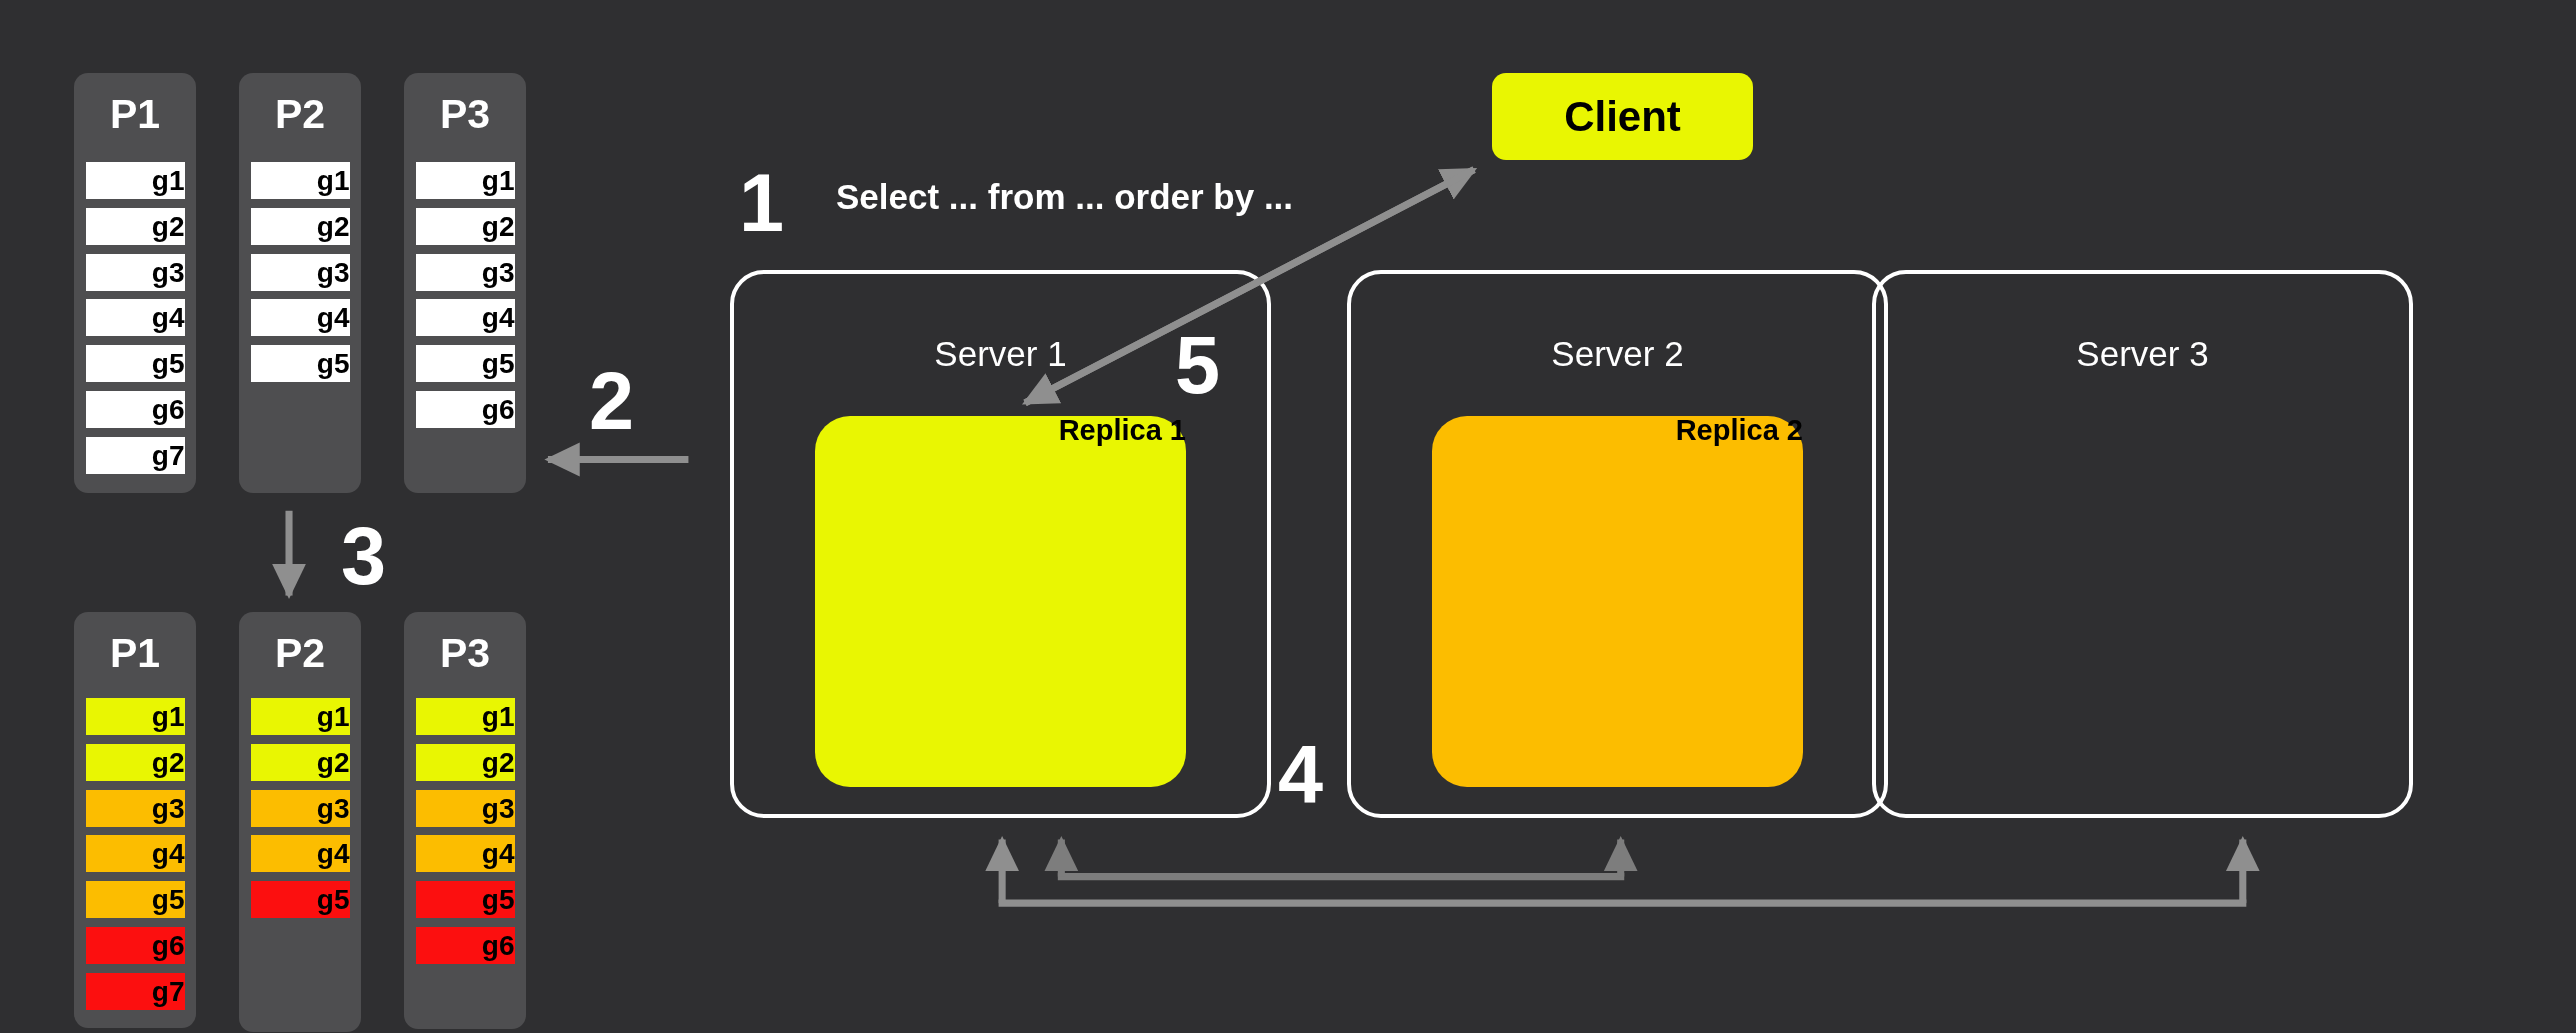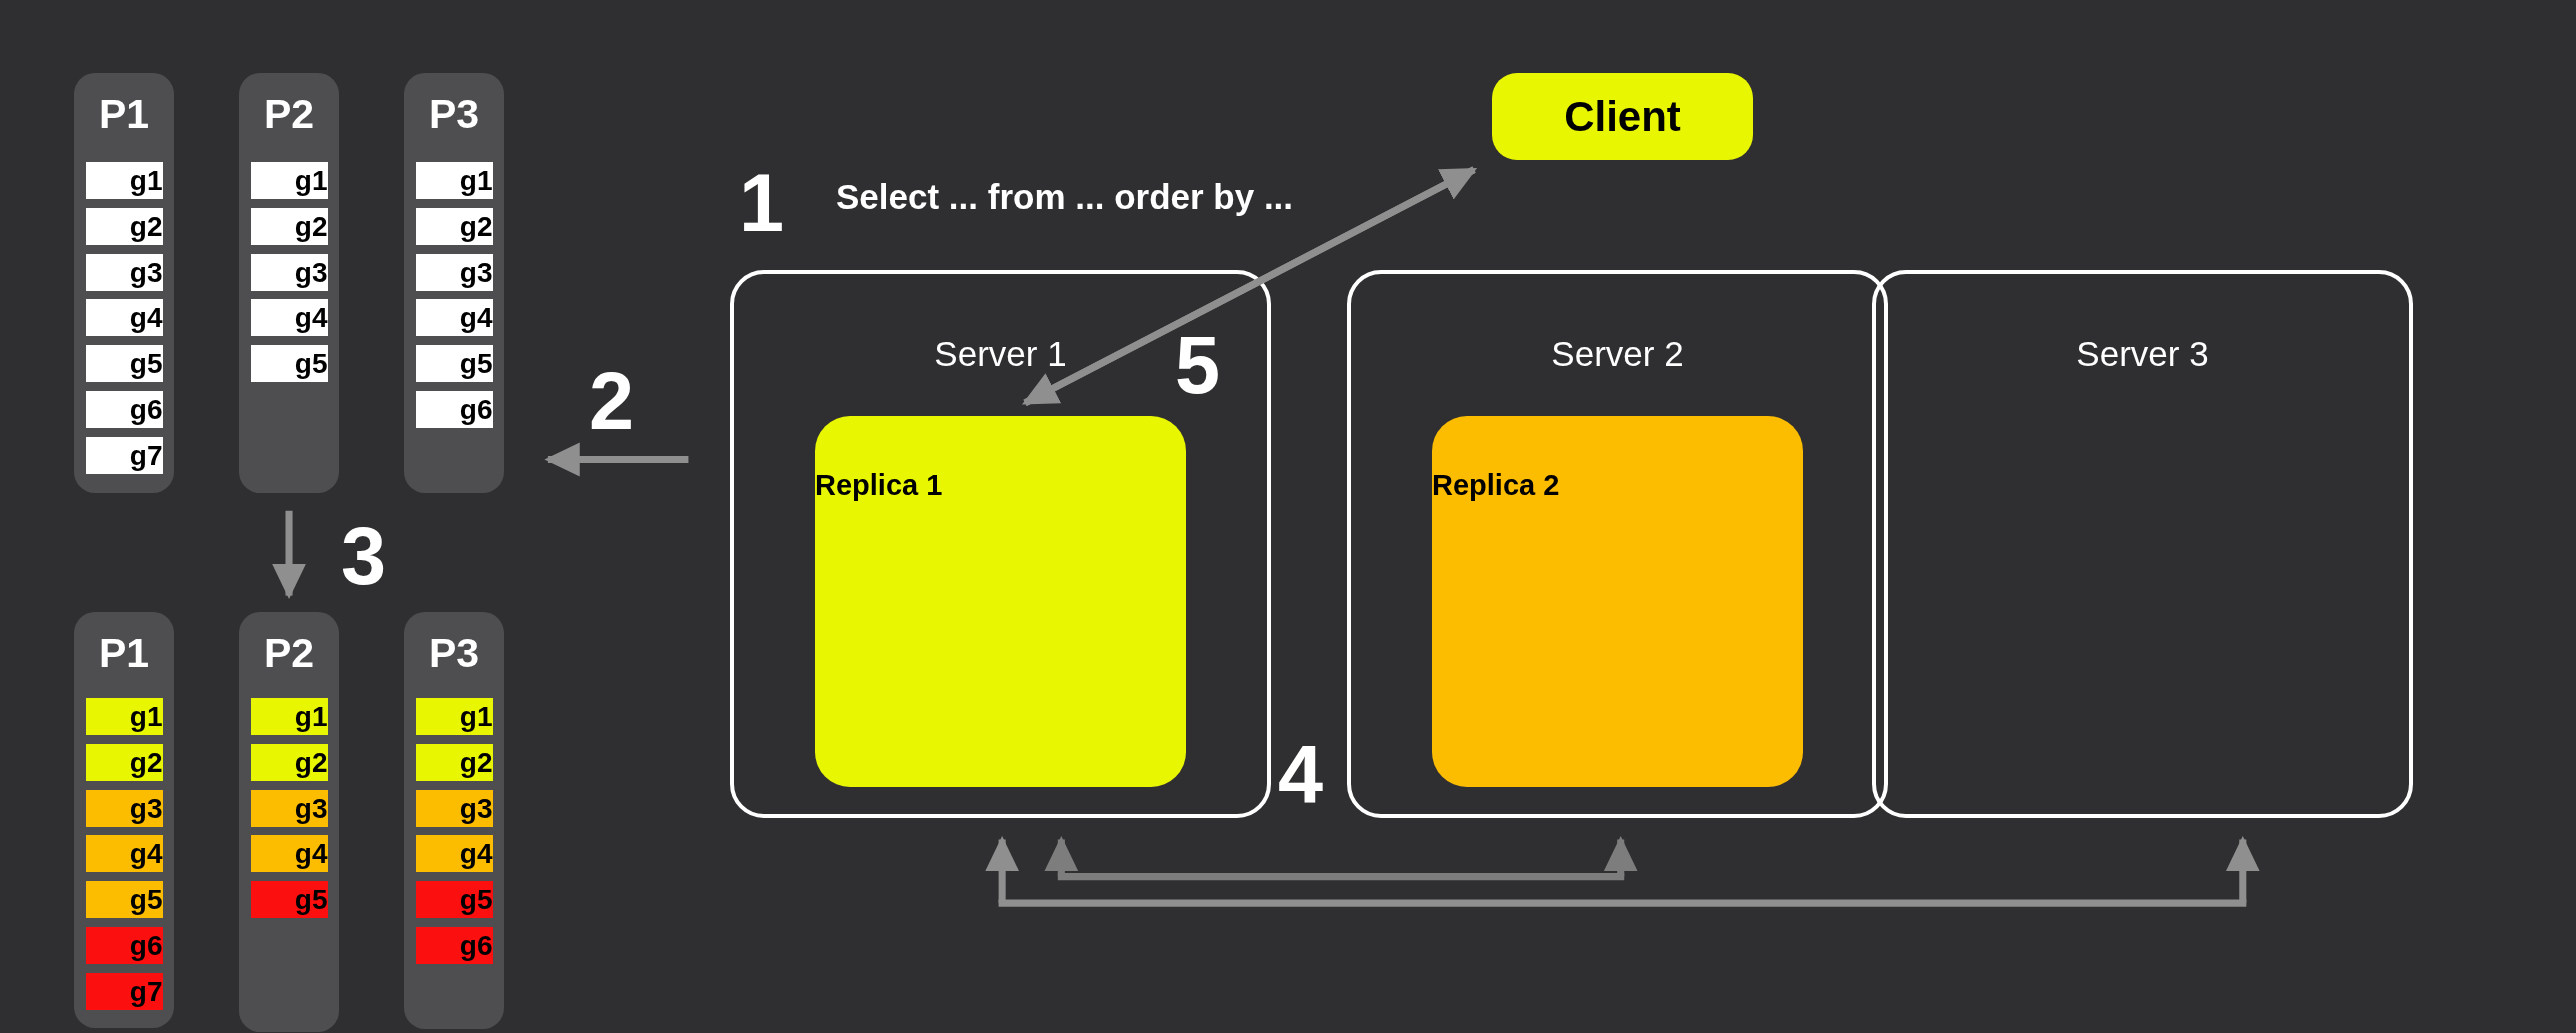--- a/index.html
+++ b/index.html
@@ -1,21 +1,21 @@
 <!DOCTYPE html>
 <html style="--background: #2f2f31; --column_bg: #4e4e50; --cell_white: #ffffff; --yellow: #e9f602; --orange: #fcbd00; --red: #fc0f0f; --arrow: #8f8f8f; --arrow_dark: #7d7d7d;font-size:14px"><head>
 <meta charset="utf-8">
 <style>
   html,body{margin:0;padding:0;background:var(--background,#2f2f31);}
   body{width:2576px;height:1033px;position:relative;overflow:hidden;
        font-family:"Liberation Sans","DejaVu Sans",sans-serif;}
   .stage{position:absolute;inset:0;}
 
   
-  .pcol{position:absolute;width:100px;background:var(--column_bg);border-radius:21px;}
+  .pcol{position:absolute;width:122px;background:var(--column_bg);border-radius:14px;}
   .c1{left:74px}.c2{left:239px}.c3{left:404px}
   .top{top:73px;height:420px}
   .bottom{top:612px}
   .b1{height:416px}.b2{height:420px}.b3{height:417px}
   .phead{margin-top:21px;text-align:center;font-size:41px;font-weight:bold;
          color:#fff;line-height:1;}
   .cells{position:absolute;left:11.5px;right:11.5px;}
   .top .cells{top:89px}
   .bottom .cells{top:86px}
   .cell{height:37px;margin-bottom:8.8px;text-align:right;line-height:37px;
@@ -30,36 +30,36 @@
   .st1{left:739px;top:163px}
   .st2{left:589px;top:361px}
   .st3{left:341px;top:516px}
   .st4{left:1278px;top:734px}
   .st5{left:1175px;top:325px}
 
   .query{position:absolute;left:836px;top:179px;color:#fff;font-size:35px;
          font-weight:bold;line-height:1;white-space:nowrap;}
 
   .client{position:absolute;left:1492px;top:73px;width:261px;height:87px;
-          background:var(--yellow);border-radius:25px;display:flex;
+          background:var(--yellow);border-radius:14px;display:flex;
           align-items:center;justify-content:center;}
   .client span{font-size:42px;font-weight:bold;color:#000;}
 
   
   .server{position:absolute;top:270px;width:541px;height:548px;box-sizing:border-box;
           border:4.4px solid #fff;border-radius:34px;}
   .s1{left:730px}.s2{left:1347px}.s3{left:1872px}
   .sname{margin-top:62px;text-align:center;font-size:35px;font-weight:500;
          color:#fff;line-height:1;}
   .replica{position:absolute;left:81px;top:142px;width:371px;height:371px;
            border-radius:35px;}
   .replica[data-color="yellow"]{background:var(--yellow);}
   .replica[data-color="orange"]{background:var(--orange);}
   .replica[data-color="red"]{background:var(--red);}
-  .rlabel{padding-top:55px;text-align:left;font-size:29px;font-weight:bold;
+  .rlabel{text-align:right;font-size:29px;font-weight:bold;
           color:#000;line-height:1;}
 
   
   svg.overlay{position:absolute;inset:0;pointer-events:none;z-index:10;}
   .ln-gray{stroke:var(--arrow);}
   .ln-dark{stroke:var(--arrow_dark);}
   #mGray path{fill:var(--arrow);}
   #mDark path{fill:var(--arrow_dark);}
 </style>
 </head>

